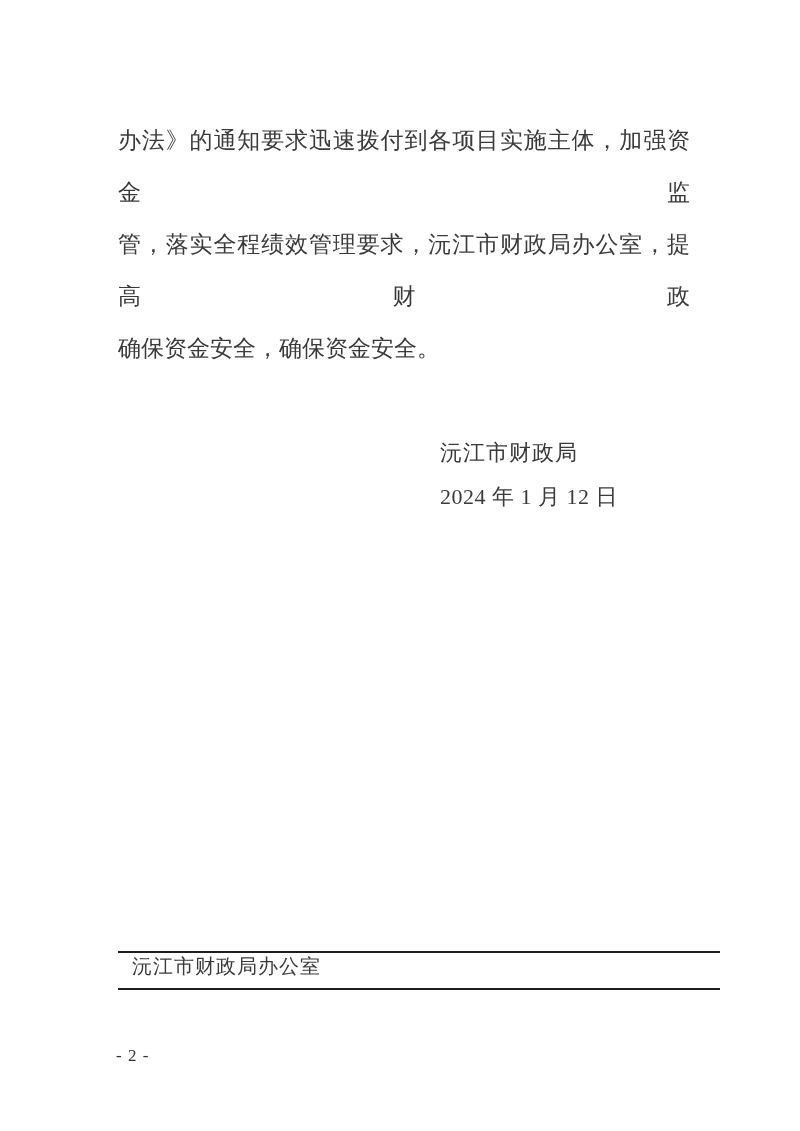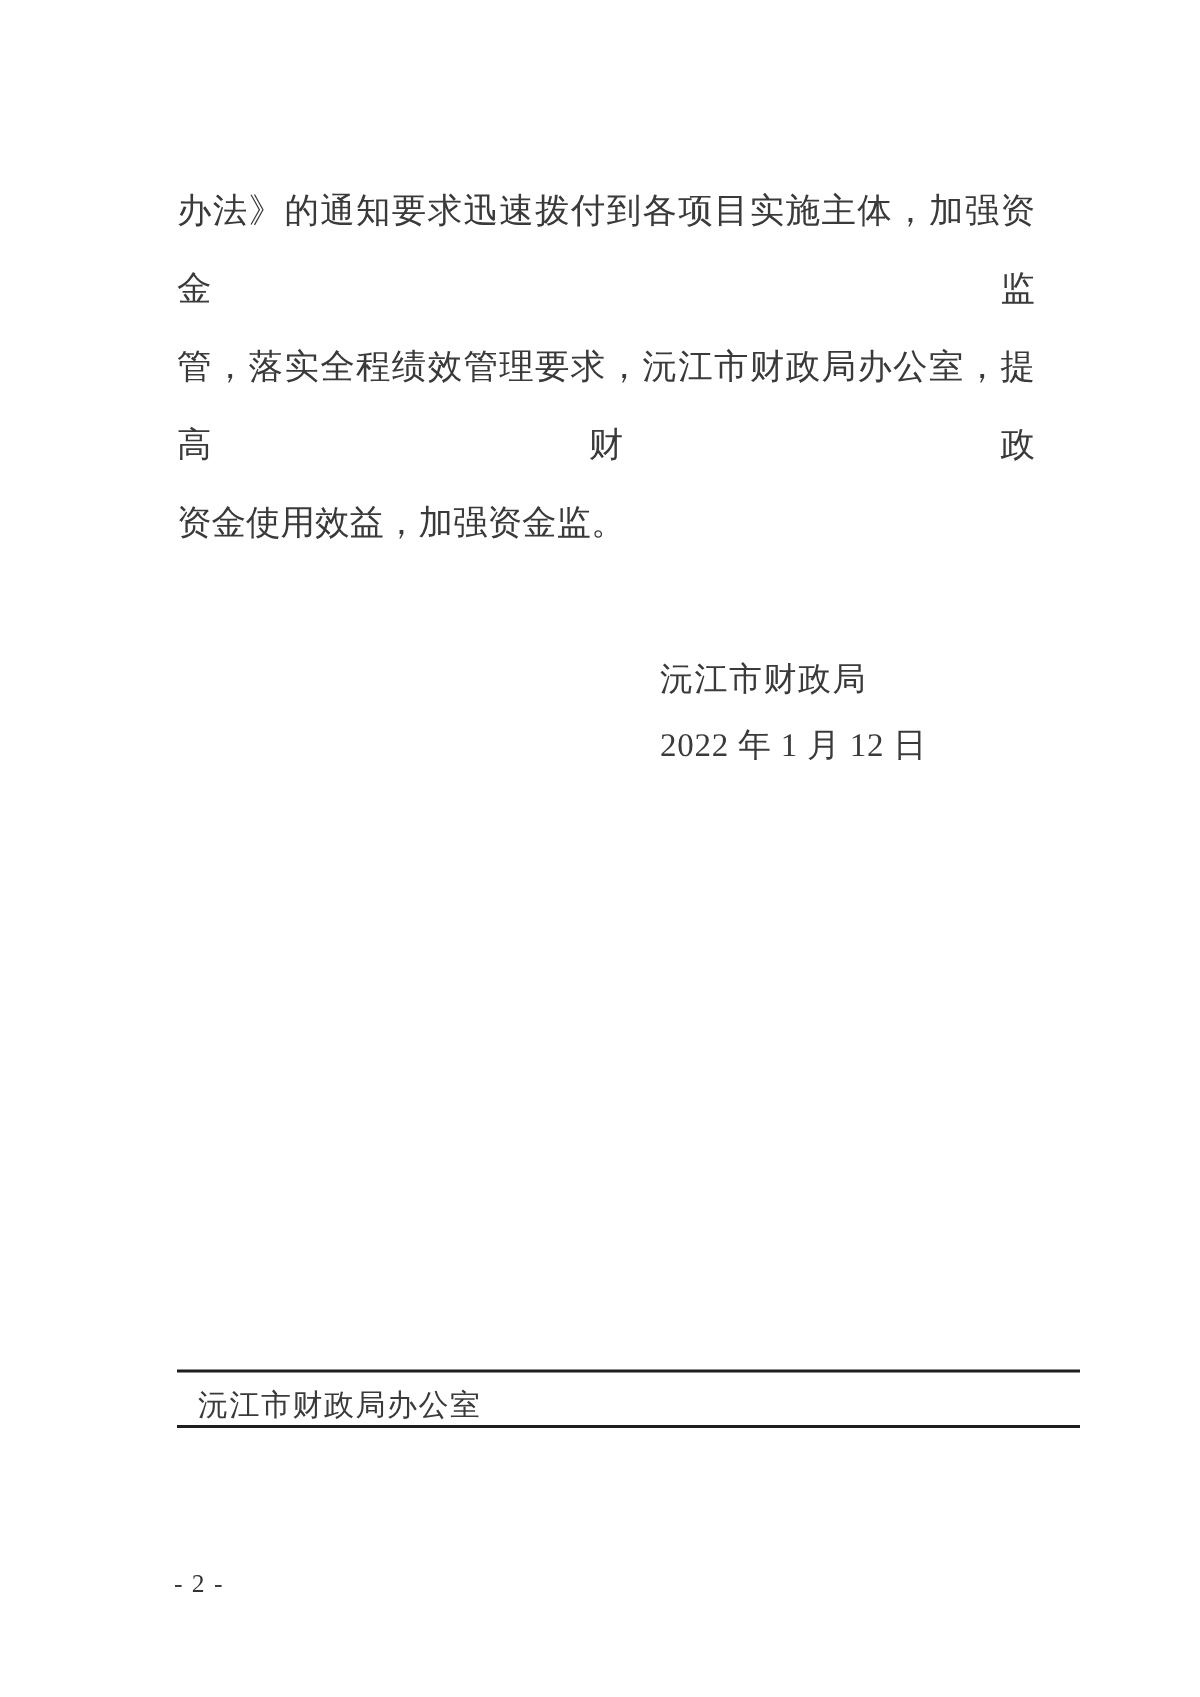--- a/index.html
+++ b/index.html
@@ -51,28 +51,28 @@
     letter-spacing: 1px;
   }
   .signature .date {
     letter-spacing: 0.5px;
   }
 
   
   .footer {
     position: absolute;
     left: 118px;
-    top: 913px;
+    top: 951px;
     width: 602px;
     height: 39px;
     border-top: 2px solid #1e1e1e;
     border-bottom: 2px solid #1e1e1e;
     display: flex;
     justify-content: space-between;
-    align-items: flex-end;
+    align-items: flex-start;
     padding: 0 16px 0 14px;
     font-size: 20px;
   }
   .footer .office {
     letter-spacing: 1px;
   }
   .footer .print-date {
     letter-spacing: 0.5px;
   }
 
@@ -87,26 +87,26 @@
   }
 </style>
 </head>
 <body>
 
 <div class="page">
 
   <div class="body-text">
     <div class="body-line justify">办法》的通知要求迅速拨付到各项目实施主体，加强资金监</div>
     <div class="body-line justify">管，落实全程绩效管理要求，沅江市财政局办公室，提高财政</div>
-    <div class="body-line">资金使用效益，加强资金监。</div>
+    <div class="body-line">确保资金安全，确保资金安全。</div>
   </div>
 
   <div class="signature">
     <div class="issuer">沅江市财政局</div>
-    <div class="date">2022 年 1 月 12 日</div>
+    <div class="date">2024 年 1 月 12 日</div>
   </div>
 
   <div class="footer">
     <span class="office">沅江市财政局办公室</span>
   </div>
 
   <div class="page-number">- 2 -</div>
 
 </div>
 

